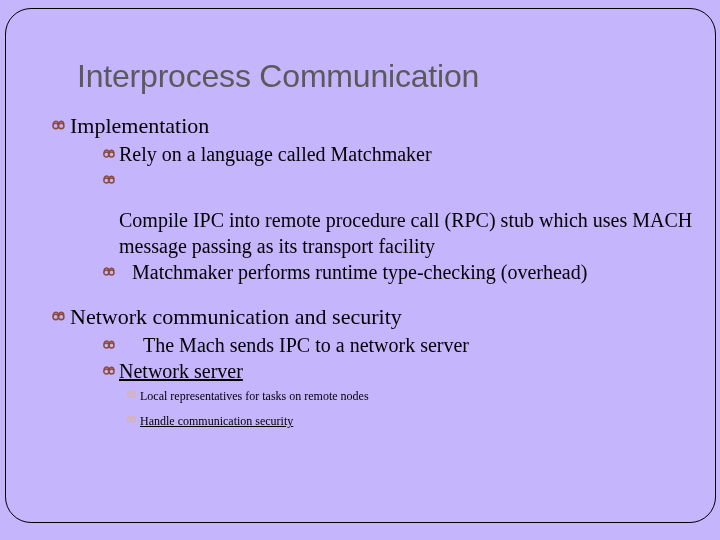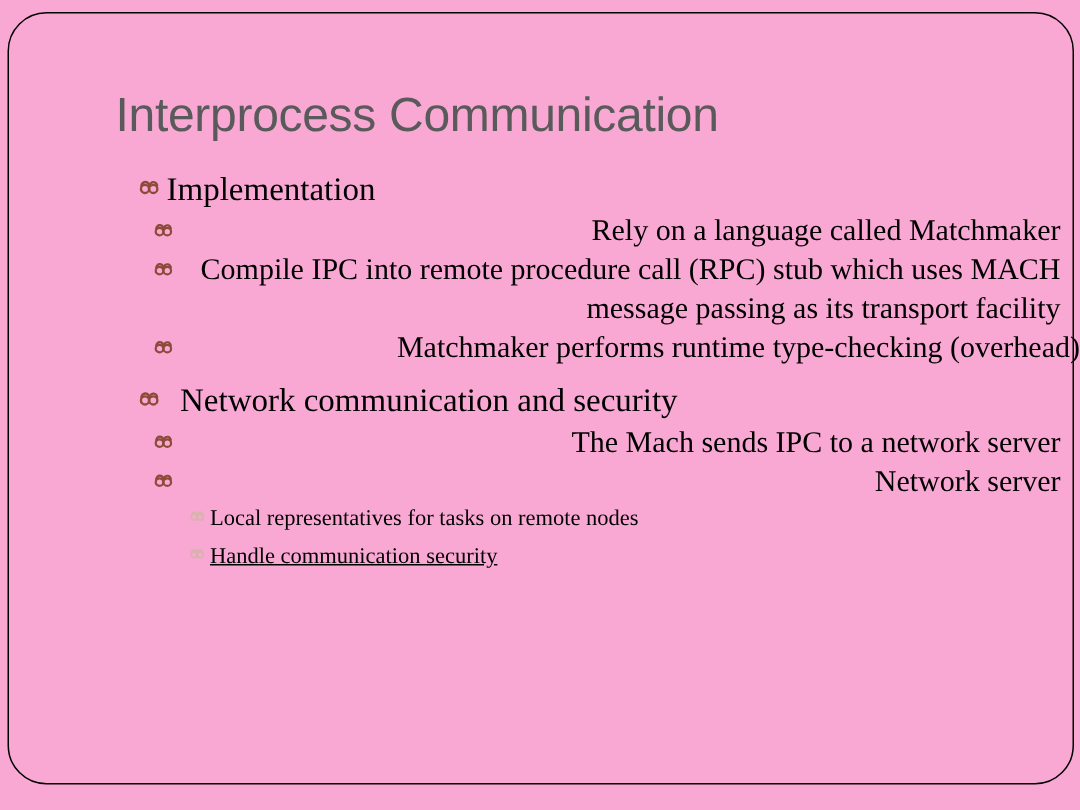--- a/index.html
+++ b/index.html
@@ -70,78 +70,76 @@
     line-height: 1;
   }
 
   .bullet-text {
     flex: 1 1 auto;
     color: #000000;
   }
 
   
   .lvl1 {
-    padding-left: 92px;
+    padding-left: 51px;
     font-size: 22px;
     line-height: 28px;
     margin-bottom: 1px;
   }
   .lvl1 .bullet-mark {
     width: 18px;
     margin-top: 6px;
     margin-right: 1px;
   }
   .lvl1 .bullet-text { max-width: 600px; }
 
   
   .lvl2 {
     padding-left: 102px;
     font-size: 20px;
     line-height: 26px;
     margin-bottom: 0px;
-    text-align: right;
   }
   .lvl2 .bullet-mark {
     width: 16px;
     margin-top: 6px;
     margin-right: 1px;
   }
   .lvl2 .bullet-text {
     max-width: 588px;
   }
 
   
   .lvl3 {
     padding-left: 126px;
-    font-size: 15px;
+    font-size: 12px;
     line-height: 25px;
     margin-bottom: 0px;
   }
   .lvl3 .bullet-mark {
     width: 13px;
     margin-top: 5px;
     margin-right: 1px;
   }
   .lvl3 .bullet-text {
     max-width: 560px;
   }
 
   .gap-before {
-    margin-top: 8px;
-    justify-content: space-between;
+    margin-top: 18px;
   }
 
   .bullet-glyph {
     display: block;
   }
 </style>
 </head>
 <body style="background: rgb(255, 255, 255);">
 
-<div id="slide" style="background: #f9a8d4;">
+<div id="slide" style="background: #c4b5fd;">
 
   <div id="slide-frame" style="border-color: rgb(0, 0, 0);"></div>
 
   <div id="slide-title" style="color: rgb(90, 90, 90);">Interprocess Communication</div>
 
   <div id="body-content">
 
   <div class="bullet-row lvl1">
         <span class="bullet-mark">
           <svg class="bullet-glyph" width="15" height="15" viewBox="0 0 20 20" xmlns="http://www.w3.org/2000/svg" aria-hidden="true">
@@ -172,21 +170,21 @@
         <span class="bullet-mark">
           <svg class="bullet-glyph" width="14" height="14" viewBox="0 0 20 20" xmlns="http://www.w3.org/2000/svg" aria-hidden="true">
             <g fill="none" stroke="#8c4a38" stroke-width="2.1" stroke-linecap="round">
               <circle cx="6.2" cy="10.6" r="3.6"></circle>
               <circle cx="13.6" cy="10.6" r="3.6"></circle>
               <path d="M3.0 7.6 C4.2 3.6, 8.2 3.4, 9.9 6.9"></path>
               <path d="M10.4 7.0 C12.0 3.4, 16.2 3.8, 17.0 7.6"></path>
             </g>
           </svg>
         </span>
-        <span class="bullet-text" style="color: rgb(0, 0, 0);">Compile IPC into remote procedure call (RPC) stub which uses MACH message passing as its transport facility</span>
+        <span class="bullet-text" style="color: rgb(0, 0, 0); margin-top: 40px;">Compile IPC into remote procedure call (RPC) stub which uses MACH message passing as its transport facility</span>
       </div>
       <div class="bullet-row lvl2">
         <span class="bullet-mark">
           <svg class="bullet-glyph" width="14" height="14" viewBox="0 0 20 20" xmlns="http://www.w3.org/2000/svg" aria-hidden="true">
             <g fill="none" stroke="#8c4a38" stroke-width="2.1" stroke-linecap="round">
               <circle cx="6.2" cy="10.6" r="3.6"></circle>
               <circle cx="13.6" cy="10.6" r="3.6"></circle>
               <path d="M3.0 7.6 C4.2 3.6, 8.2 3.4, 9.9 6.9"></path>
               <path d="M10.4 7.0 C12.0 3.4, 16.2 3.8, 17.0 7.6"></path>
             </g>
@@ -211,34 +209,34 @@
         <span class="bullet-mark">
           <svg class="bullet-glyph" width="14" height="14" viewBox="0 0 20 20" xmlns="http://www.w3.org/2000/svg" aria-hidden="true">
             <g fill="none" stroke="#8c4a38" stroke-width="2.1" stroke-linecap="round">
               <circle cx="6.2" cy="10.6" r="3.6"></circle>
               <circle cx="13.6" cy="10.6" r="3.6"></circle>
               <path d="M3.0 7.6 C4.2 3.6, 8.2 3.4, 9.9 6.9"></path>
               <path d="M10.4 7.0 C12.0 3.4, 16.2 3.8, 17.0 7.6"></path>
             </g>
           </svg>
         </span>
-        <span class="bullet-text" style="color: rgb(0, 0, 0);">The Mach sends IPC to a network server</span>
-      </div>
-      <div class="bullet-row lvl2">
-        <span class="bullet-mark">
-          <svg class="bullet-glyph" width="14" height="14" viewBox="0 0 20 20" xmlns="http://www.w3.org/2000/svg" aria-hidden="true">
-            <g fill="none" stroke="#8c4a38" stroke-width="2.1" stroke-linecap="round">
-              <circle cx="6.2" cy="10.6" r="3.6"></circle>
-              <circle cx="13.6" cy="10.6" r="3.6"></circle>
-              <path d="M3.0 7.6 C4.2 3.6, 8.2 3.4, 9.9 6.9"></path>
-              <path d="M10.4 7.0 C12.0 3.4, 16.2 3.8, 17.0 7.6"></path>
-            </g>
-          </svg>
-        </span>
-        <span class="bullet-text" style="color: rgb(0, 0, 0);">Network server</span>
+        <span class="bullet-text" style="color: rgb(0, 0, 0); margin-left: 24px;">The Mach sends IPC to a network server</span>
+      </div>
+      <div class="bullet-row lvl2">
+        <span class="bullet-mark">
+          <svg class="bullet-glyph" width="14" height="14" viewBox="0 0 20 20" xmlns="http://www.w3.org/2000/svg" aria-hidden="true">
+            <g fill="none" stroke="#8c4a38" stroke-width="2.1" stroke-linecap="round">
+              <circle cx="6.2" cy="10.6" r="3.6"></circle>
+              <circle cx="13.6" cy="10.6" r="3.6"></circle>
+              <path d="M3.0 7.6 C4.2 3.6, 8.2 3.4, 9.9 6.9"></path>
+              <path d="M10.4 7.0 C12.0 3.4, 16.2 3.8, 17.0 7.6"></path>
+            </g>
+          </svg>
+        </span>
+        <span class="bullet-text" style="color: rgb(0, 0, 0); text-decoration: underline;">Network server</span>
       </div>
       <div class="bullet-row lvl3">
         <span class="bullet-mark">
           <svg class="bullet-glyph" width="11" height="11" viewBox="0 0 20 20" xmlns="http://www.w3.org/2000/svg" aria-hidden="true">
             <g fill="none" stroke="#d8b3ac" stroke-width="2.1" stroke-linecap="round">
               <circle cx="6.2" cy="10.6" r="3.6"></circle>
               <circle cx="13.6" cy="10.6" r="3.6"></circle>
               <path d="M3.0 7.6 C4.2 3.6, 8.2 3.4, 9.9 6.9"></path>
               <path d="M10.4 7.0 C12.0 3.4, 16.2 3.8, 17.0 7.6"></path>
             </g>

